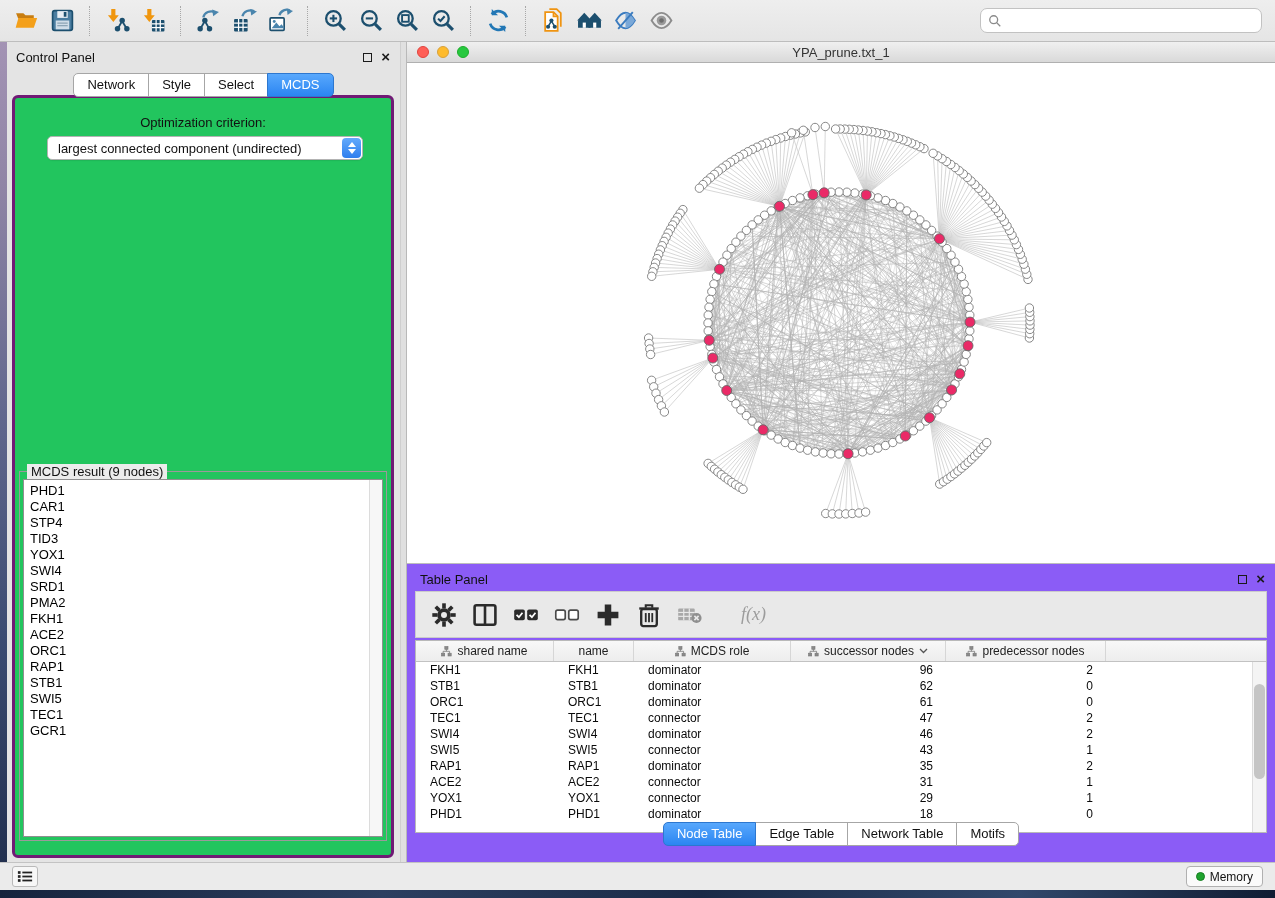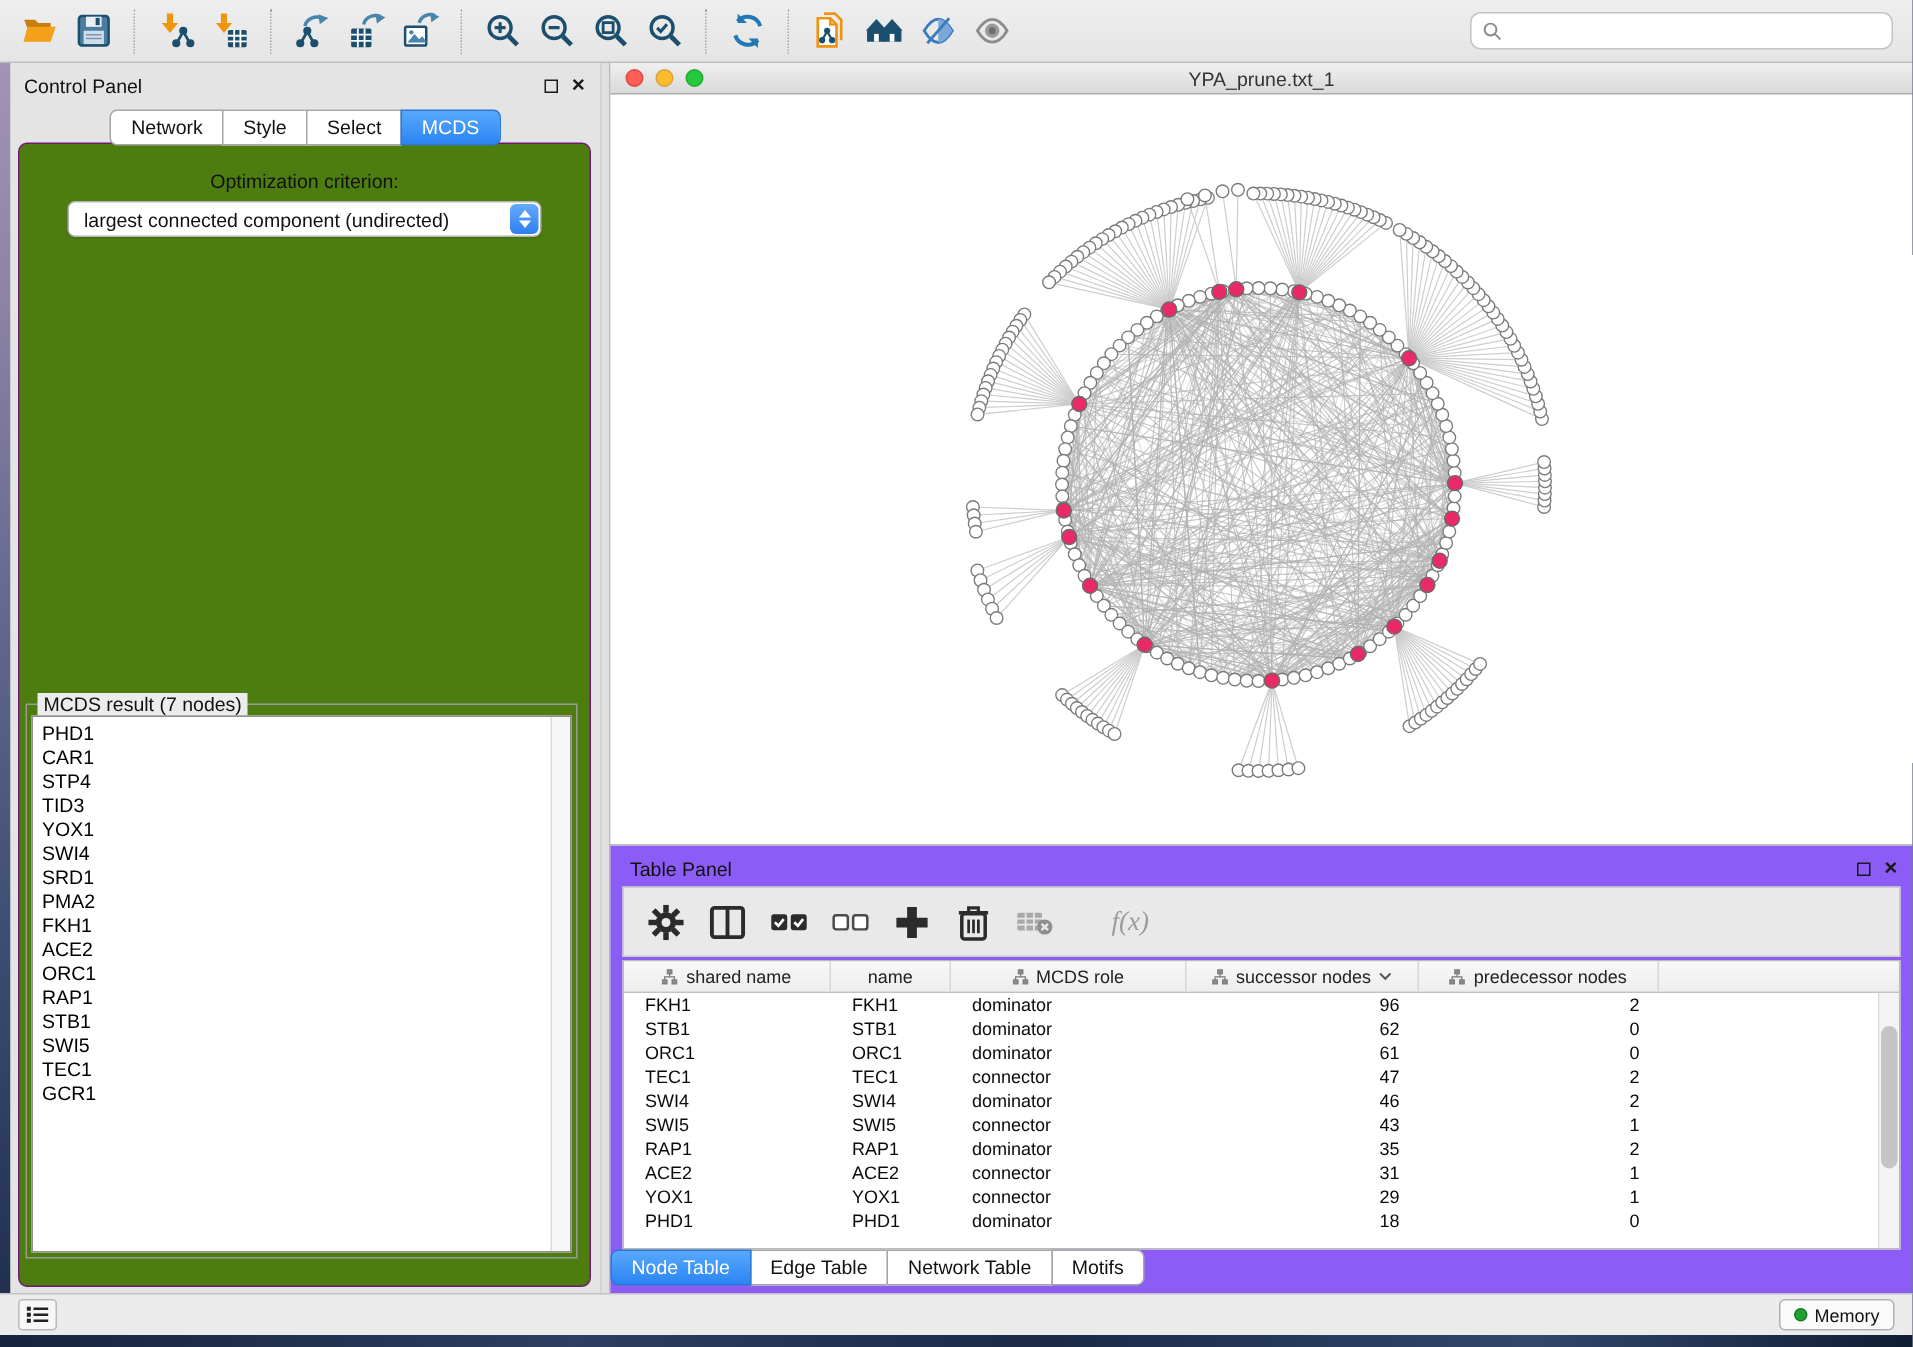--- a/index.html
+++ b/index.html
@@ -28,22 +28,22 @@
   .control-panel { position:absolute; left:7px; top:42px; width:393px; height:820px; background:#e4e4e4; }
   .panel-header { height:26px; display:flex; align-items:center; padding:4px 10px 0 9px; font-size:13px; color:#111; }
   .ph-icons { margin-left:auto; display:flex; align-items:center; gap:9px; }
   .win-float { width:9px; height:9px; border:1.5px solid #1a1a1a; display:inline-block; }
   .win-close { font-size:15px; font-weight:bold; color:#1a1a1a; line-height:10px; }
   .cp-tabs { position:absolute; left:0; top:31px; width:100%; display:flex; justify-content:center; z-index:3; }
   .seg-tab { padding:3px 13px 4px; background:#fff; border:1px solid #a6a6a6; margin-left:-1px; font-size:13px; color:#111; position:relative; }
   .seg-tab:first-child { border-radius:5px 0 0 5px; margin-left:0; }
   .seg-tab:last-child { border-radius:0 5px 5px 0; }
   .seg-tab.sel { background:linear-gradient(#58a8fd,#2b85f2); color:#fff; border-color:#2d77cf; z-index:2; }
-  .cp-box { position:absolute; left:5px; right:6px; top:53px; bottom:4px; background:#4d7c0f;
-    border:1px solid #701a75; border-radius:6px; }
+  .cp-box { position:absolute; left:5px; right:6px; top:53px; bottom:4px; background:#22c55e;
+    border:3px solid #701a75; border-radius:6px; }
   .opt-label { position:absolute; top:17px; width:100%; text-align:center; font-size:13px; color:#111; }
   .dropdown { position:absolute; left:32px; top:38px; width:316px; height:24px; background:#fff;
     border:1px solid #b3b3b3; border-radius:5px; display:flex; align-items:center; box-shadow:0 1px 1px rgba(0,0,0,.08); }
   .dd-text { font-size:13px; color:#111; padding-left:10px; flex:1; white-space:nowrap; overflow:hidden; }
   .dd-stepper { width:19px; height:20px; margin:1px 1px 1px 0; border-radius:4px;
     background:linear-gradient(#63aafb,#2f7fee); display:flex; flex-direction:column; align-items:center; justify-content:center; gap:2px; }
   .dd-up { width:0; height:0; border-left:4px solid transparent; border-right:4px solid transparent; border-bottom:5px solid #fff; }
   .dd-down { width:0; height:0; border-left:4px solid transparent; border-right:4px solid transparent; border-top:5px solid #fff; }
   .btn-row { position:absolute; top:72px; width:100%; display:flex; justify-content:center; gap:13px; }
   .btn { height:24px; padding:0 17px; font-size:13px; color:#111; background:linear-gradient(#ffffff,#f1f1f1);
@@ -83,21 +83,21 @@
   .th { display:flex; align-items:center; justify-content:center; gap:5px; border-right:1px solid #d6d6d6;
     font-size:12px; color:#222; height:100%; flex:none; }
   .th svg.org { width:11px; height:11px; }
   .tbody { position:absolute; left:0; right:14px; top:21px; bottom:0; overflow:hidden; }
   .tr { display:flex; height:16px; }
   .td { font-size:12px; color:#0a0a0a; flex:none; line-height:16px; white-space:nowrap; overflow:hidden; }
   .td.left { text-align:left; padding-left:14px; }
   .td.right { text-align:right; padding-right:13px; }
   .v-scroll { position:absolute; right:0; top:21px; bottom:0; width:14px; background:#f4f4f4; border-left:1px solid #ddd; }
   .v-thumb { position:absolute; left:1px; right:1px; top:22px; height:95px; background:#c5c5c5; border-radius:6px; }
-  .tp-tabs { position:absolute; left:0; top:269px; width:100%; display:flex; }
+  .tp-tabs { position:absolute; left:0; top:258px; width:100%; display:flex; justify-content:center; }
 
   
   .status-bar { position:absolute; left:0; top:862px; width:1275px; height:28px; background:#ebebeb; border-top:1px solid #c3c3c3; }
   .list-btn { position:absolute; left:12px; top:3px; width:26px; height:21px; background:#f7f7f7;
     border:1px solid #b9b9b9; border-radius:3px; display:flex; align-items:center; justify-content:center; }
   .memory-btn { position:absolute; right:12px; top:3px; height:21px; background:#fafafa; border:1px solid #b0b0b0;
     border-radius:4px; display:flex; align-items:center; gap:5px; padding:0 9px; font-size:12px; color:#111; }
   .mem-dot { width:9px; height:9px; border-radius:50%; background:#1fa32e; border:1px solid #157d21; }
 </style>
 </head>
@@ -290,21 +290,21 @@
     <div class="cp-box">
       <div class="opt-label">Optimization criterion:</div>
       <div class="dropdown">
         <span class="dd-text">largest connected component (undirected)</span>
         <span class="dd-stepper">
             <span class="dd-up"></span>
             <span class="dd-down"></span>
           </span>
       </div>
       <div class="groupbox">
-        <span class="gb-legend">MCDS result (7 nodes)</span>
+        <span class="gb-legend">MCDS result (9 nodes)</span>
         <div class="gb-list">
           <div class="items" id="mcds-items">
               <div class="mcds-item">PHD1</div>
               <div class="mcds-item">CAR1</div>
               <div class="mcds-item">STP4</div>
               <div class="mcds-item">TID3</div>
               <div class="mcds-item">YOX1</div>
               <div class="mcds-item">SWI4</div>
               <div class="mcds-item">SRD1</div>
               <div class="mcds-item">PMA2</div>

